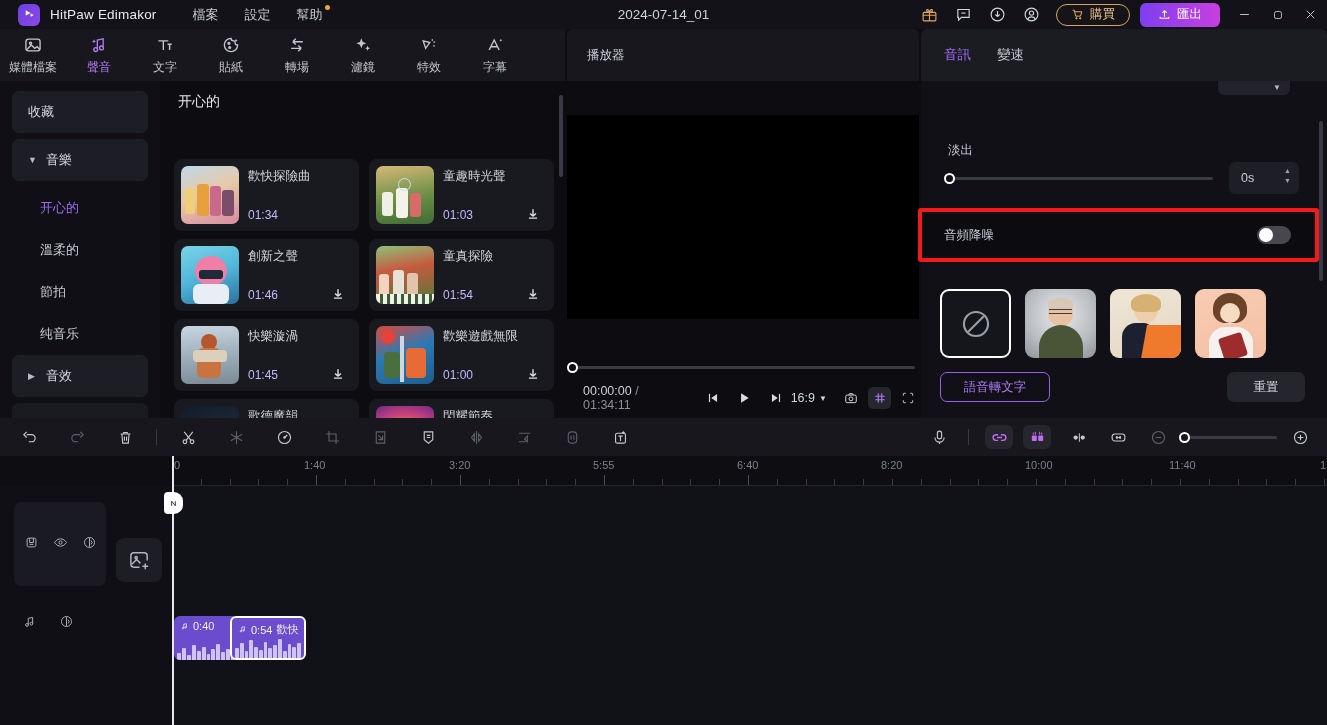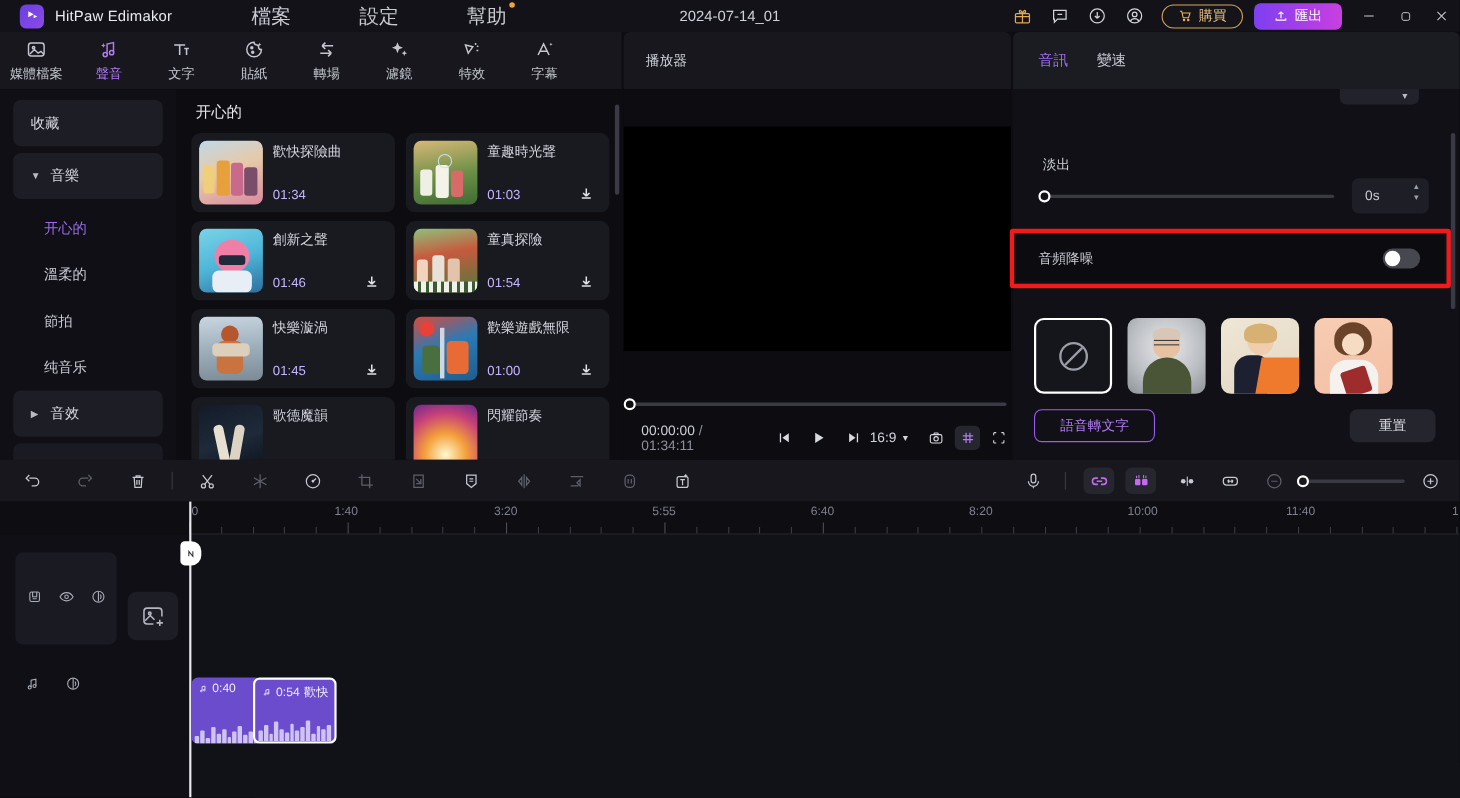--- a/index.html
+++ b/index.html
@@ -19,21 +19,21 @@
     background:#121218; display:flex; align-items:center;
   }
   .logo {
     width:22px;height:22px;margin-left:18px;border-radius:6px;
     background:linear-gradient(135deg,#6b3fe0,#8b4ae8);
     display:flex;align-items:center;justify-content:center;
   }
   .logo svg{width:13px;height:13px;}
   .app-title{margin-left:10px;font-size:13.5px;color:#e9eaef;letter-spacing:.2px;}
   .menu{display:flex;align-items:center;margin-left:36px;gap:26px;}
-  .menu-item{font-size:18px;color:#c8cad2;position:relative;cursor:default;margin-left:36px;}
+  .menu-item{font-size:13px;color:#c8cad2;position:relative;cursor:default;}
   .menu-item .dot{
     position:absolute;right:-7px;top:-1px;width:5px;height:5px;border-radius:50%;
     background:#f0a53c;
   }
   .project-name{
     position:absolute;left:0;right:0;text-align:center;font-size:13.5px;color:#cfd2da;
     pointer-events:none;
   }
   .tb-right{position:absolute;right:0;top:0;height:29px;display:flex;align-items:center;gap:0;}
   .tb-ico{width:34px;height:29px;display:flex;align-items:center;justify-content:center;cursor:pointer;}
@@ -82,21 +82,21 @@
     height:42px;display:flex;align-items:center;padding-left:40px;font-size:13px;color:#c7cad3;cursor:pointer;
   }
   .subcat.sel{color:#9d6bf0;}
   .cat-ghost{height:30px;margin:0 12px;border-radius:7px;background:#1a1a22;}
 
   
   .listpane{
     position:absolute;left:160px;top:81px;width:407px;height:337px;background:#0c0c11;overflow:hidden;
   }
   .list-title{padding:12px 0 10px 18px;font-size:14px;color:#e3e5ea;}
-  .grid{display:flex;flex-wrap:wrap;padding-left:14px;gap:8px 10px;}
+  .grid{display:flex;flex-wrap:wrap;padding-left:14px;gap:8px 10px;margin-top:38px;}
   .card{
     width:185px;height:72px;background:#191920;border-radius:8px;display:flex;align-items:center;
     position:relative;cursor:pointer;overflow:hidden;
   }
   .thumb{width:58px;height:58px;border-radius:7px;margin-left:7px;flex:none;overflow:hidden;position:relative;}
   .card-body{flex:1;height:58px;position:relative;margin-left:9px;}
   .card-name{position:absolute;top:2px;left:0;font-size:12.5px;color:#d2d5dd;white-space:nowrap;}
   .card-dur{position:absolute;bottom:2px;left:0;font-size:12px;color:#c4b5fd;}
   .dl{
     position:absolute;right:12px;bottom:8px;width:16px;height:16px;color:#d9dbe2;
@@ -208,21 +208,21 @@
   .th-audio{position:absolute;left:22px;top:128px;display:flex;gap:22px;color:#a9adb7;}
   .th-audio svg{width:15px;height:15px;}
   .tl-body{position:absolute;left:172px;top:30px;width:1155px;height:239px;background:#111118;}
   .playhead{position:absolute;left:172px;top:0;width:2px;height:269px;background:#e8e8ee;}
   .playhead-cap{
     position:absolute;left:164px;top:36px;width:19px;height:22px;background:#fff;border-radius:4px 9px 9px 4px;
     display:flex;align-items:center;justify-content:center;color:#2a2a33;
   }
   .playhead-cap svg{width:11px;height:11px;}
   .clip{
-    position:absolute;height:60px;border-radius:6px;background:#6b4ccd;overflow:hidden;cursor:pointer;
+    position:absolute;height:44px;border-radius:6px;background:#6b4ccd;overflow:hidden;cursor:pointer;
   }
   .clip.sel{border:2px solid #fff;}
   .clip .ct{
     position:absolute;left:6px;top:4px;font-size:11px;color:#f0eefa;white-space:nowrap;display:flex;
     align-items:center;gap:4px;
   }
   .clip .ct svg{width:9px;height:9px;}
   .wave{position:absolute;left:0;bottom:0;width:100%;height:22px;display:flex;align-items:flex-end;gap:1px;padding:0 3px;}
   .wave i{flex:1;background:#cfc3f2;border-radius:1px 1px 0 0;}
 </style>

